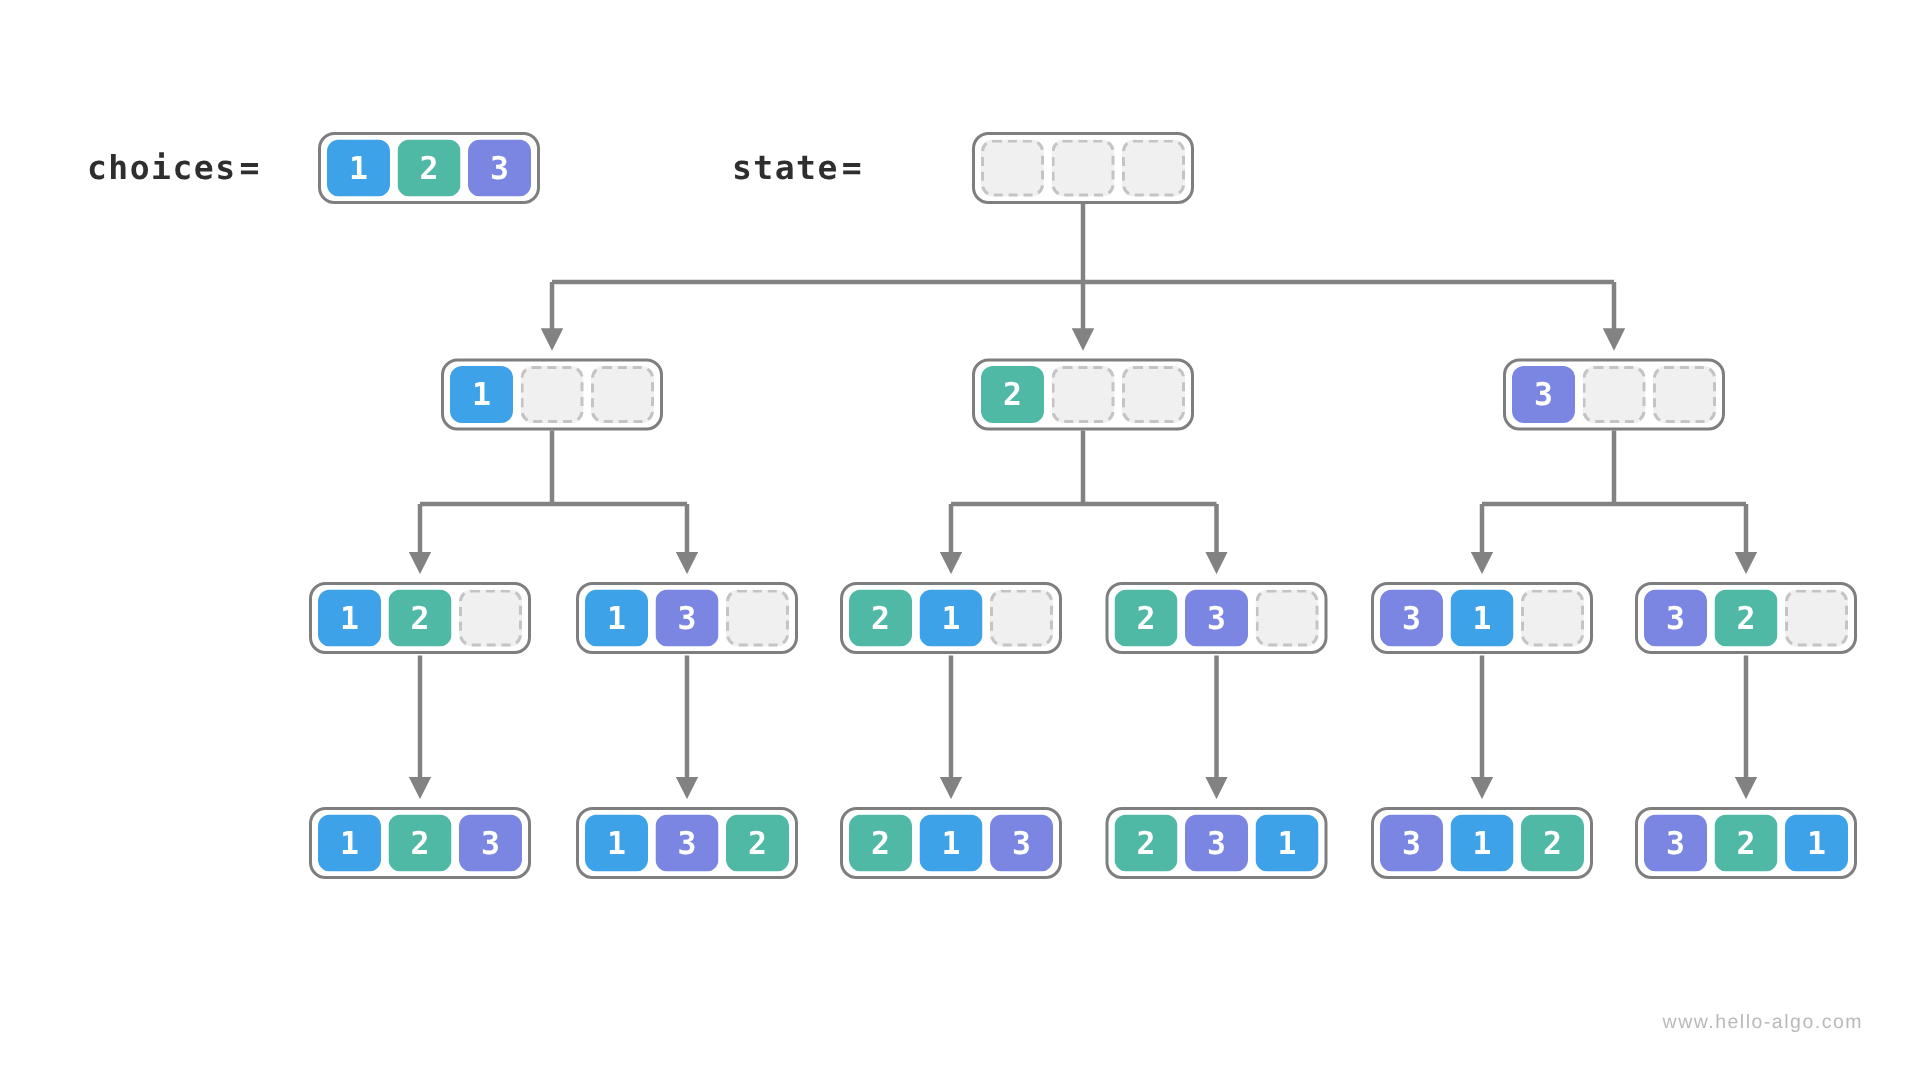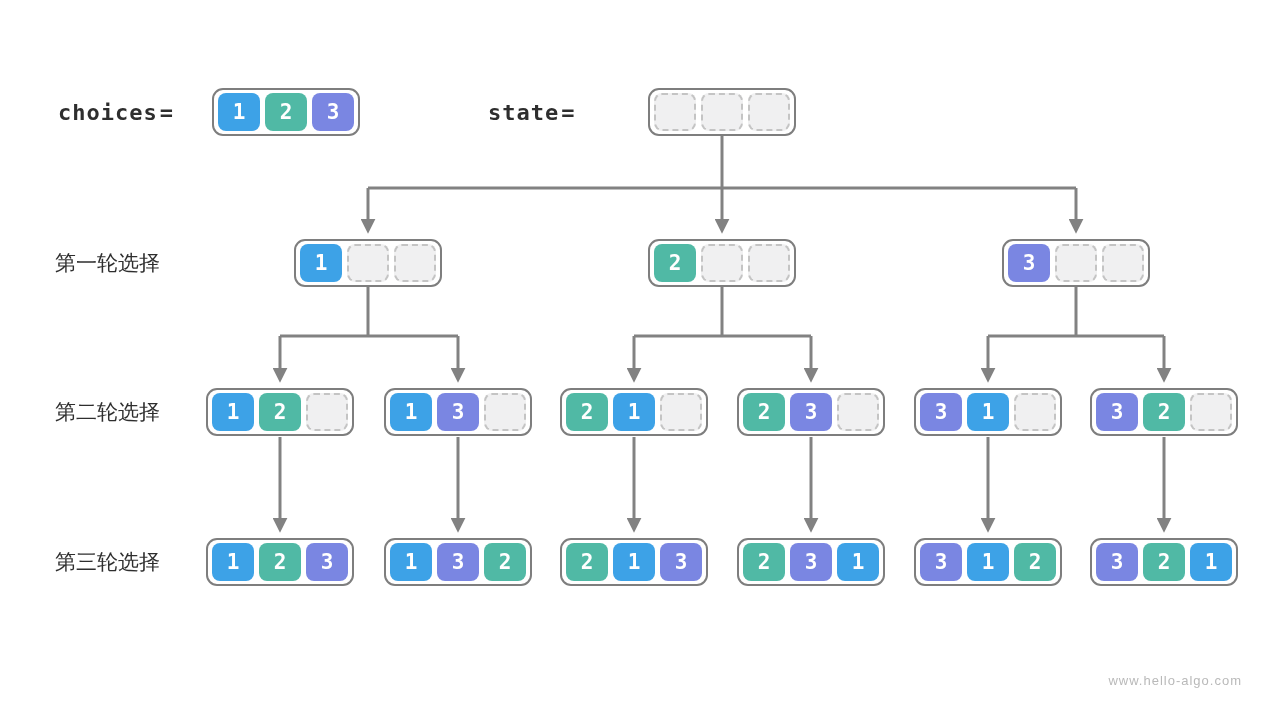--- a/index.html
+++ b/index.html
@@ -110,38 +110,36 @@
   <div class="eq-label" style="left:488px;top:88px">
     <span>state</span>
     <span>=</span>
   </div>
   <div class="box" style="left:648px;top:88px">
     <span class="cell empty"></span>
     <span class="cell empty"></span>
     <span class="cell empty"></span>
   </div>
 
-  <div class="row-label" style="top:239px">第一轮选择</div>
   <div class="box" style="left:294px;top:239px">
     <span class="cell v1">1</span>
     <span class="cell empty"></span>
     <span class="cell empty"></span>
   </div>
   <div class="box" style="left:648px;top:239px">
     <span class="cell v2">2</span>
     <span class="cell empty"></span>
     <span class="cell empty"></span>
   </div>
   <div class="box" style="left:1002px;top:239px">
     <span class="cell v3">3</span>
     <span class="cell empty"></span>
     <span class="cell empty"></span>
   </div>
 
-  <div class="row-label" style="top:388px">第二轮选择</div>
   <div class="box" style="left:206px;top:388px">
     <span class="cell v1">1</span>
     <span class="cell v2">2</span>
     <span class="cell empty"></span>
   </div>
   <div class="box" style="left:384px;top:388px">
     <span class="cell v1">1</span>
     <span class="cell v3">3</span>
     <span class="cell empty"></span>
   </div>
@@ -159,21 +157,20 @@
     <span class="cell v3">3</span>
     <span class="cell v1">1</span>
     <span class="cell empty"></span>
   </div>
   <div class="box" style="left:1090px;top:388px">
     <span class="cell v3">3</span>
     <span class="cell v2">2</span>
     <span class="cell empty"></span>
   </div>
 
-  <div class="row-label" style="top:538px">第三轮选择</div>
   <div class="box" style="left:206px;top:538px">
     <span class="cell v1">1</span>
     <span class="cell v2">2</span>
     <span class="cell v3">3</span>
   </div>
   <div class="box" style="left:384px;top:538px">
     <span class="cell v1">1</span>
     <span class="cell v3">3</span>
     <span class="cell v2">2</span>
   </div>

